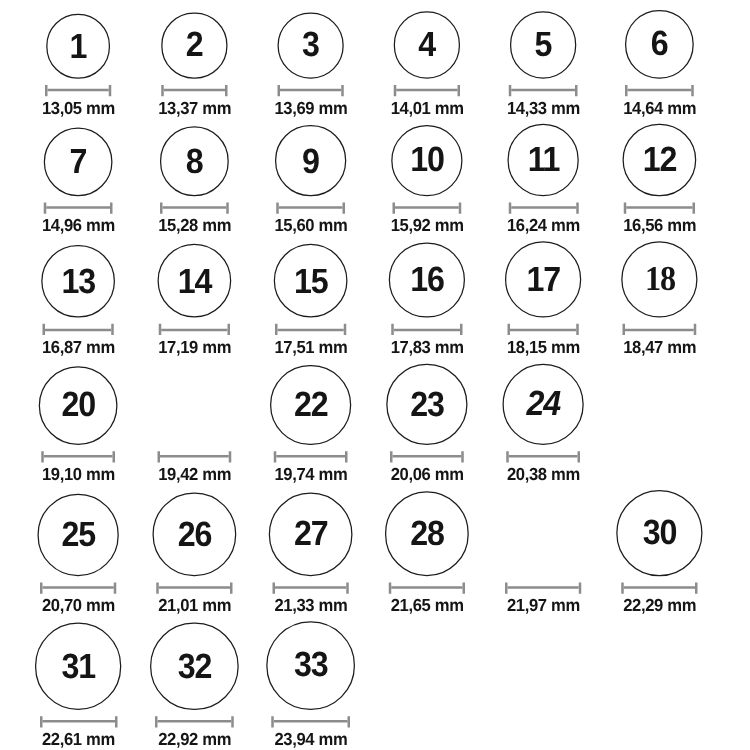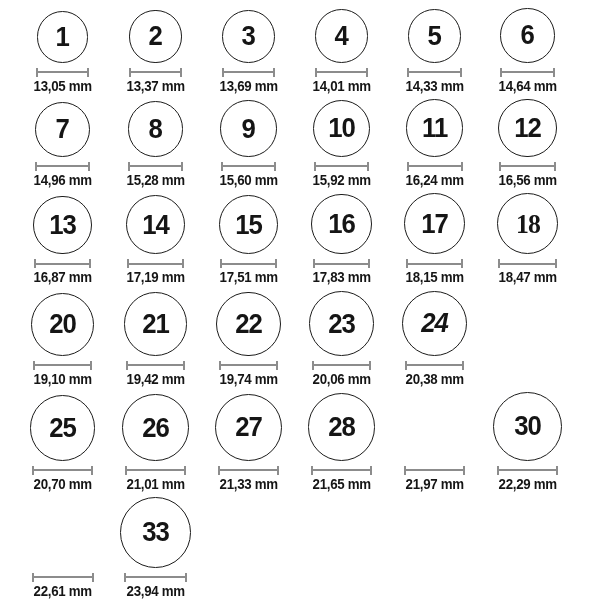--- a/index.html
+++ b/index.html
@@ -211,23 +211,20 @@
     </div>
     <div class="row">
       <div class="cell">
         <div class="circle" style="width: 62.9px; height: 62.9px;">
           <span class="size-num">20</span>
         </div>
         <div class="dim" style="width: 54.7px;"></div>
         <div class="label">19,10 mm</div>
       </div>
       <div class="cell">
-        <div class="circle" style="width: 63.5px; height: 63.5px;">
-          <span class="size-num">21</span>
-        </div>
         <div class="dim" style="width: 55px;"></div>
         <div class="label">19,42 mm</div>
       </div>
       <div class="cell">
         <div class="circle" style="width: 64.1px; height: 64.1px;">
           <span class="size-num">22</span>
         </div>
         <div class="dim" style="width: 55.3px;"></div>
         <div class="label">19,74 mm</div>
       </div>
@@ -282,22 +279,32 @@
       <div class="cell">
         <div class="circle" style="width: 68.9px; height: 68.9px;">
           <span class="size-num">30</span>
         </div>
         <div class="dim" style="width: 57.7px;"></div>
         <div class="label">22,29 mm</div>
       </div>
     </div>
     <div class="row">
       <div class="cell">
+        <div class="circle" style="width: 69.5px; height: 69.5px;">
+          <span class="size-num">31</span>
+        </div>
         <div class="dim" style="width: 58px;"></div>
         <div class="label">22,61 mm</div>
+      </div>
+      <div class="cell">
+        <div class="circle" style="width: 70.1px; height: 70.1px;">
+          <span class="size-num">32</span>
+        </div>
+        <div class="dim" style="width: 58.3px;"></div>
+        <div class="label">22,92 mm</div>
       </div>
       <div class="cell">
         <div class="circle" style="width: 70.7px; height: 70.7px;">
           <span class="size-num">33</span>
         </div>
         <div class="dim" style="width: 58.6px;"></div>
         <div class="label">23,94 mm</div>
       </div>
     </div>
   </div>

